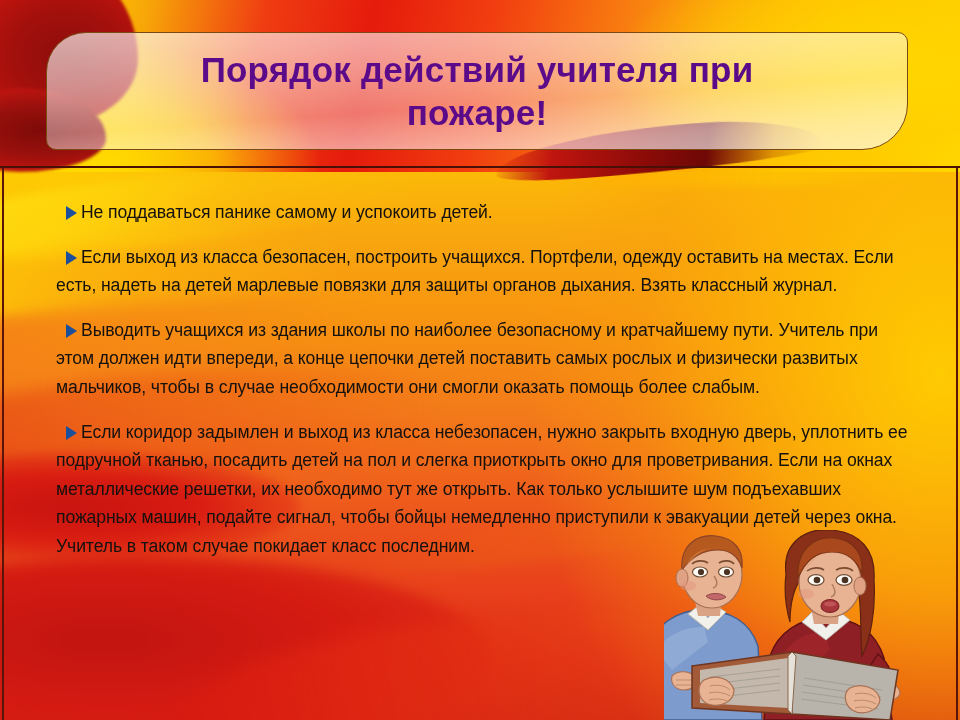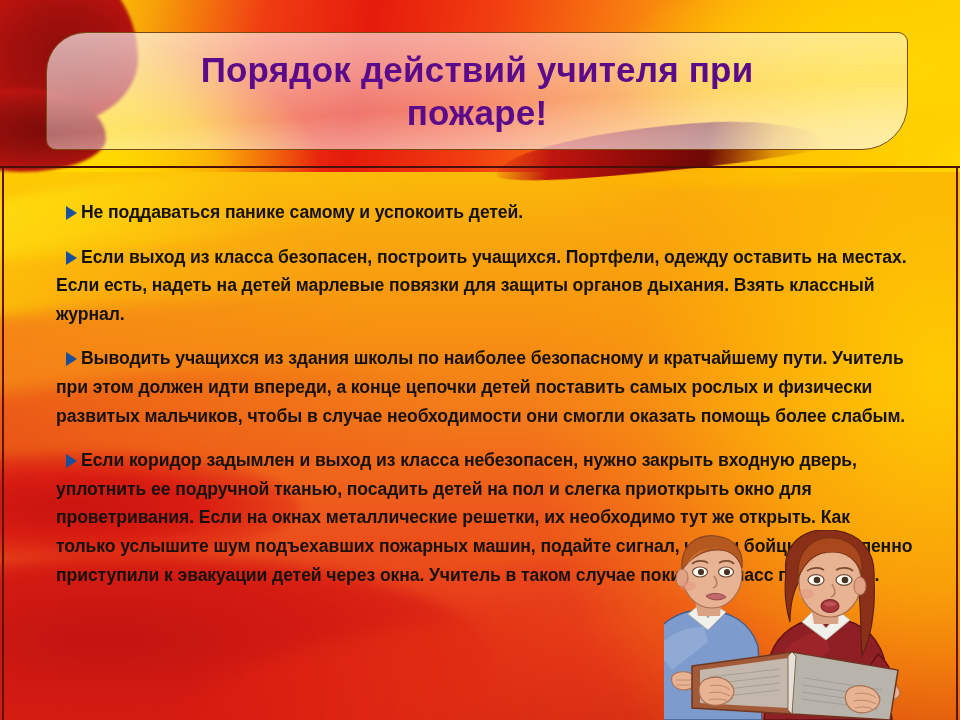--- a/index.html
+++ b/index.html
@@ -221,21 +221,21 @@
     box-sizing: border-box;
   }
 
   
   #body-text {
     position: absolute;
     left: 56px; top: 198px;
     width: 858px;
     color: #15110f;
     font-size: 17.6px;
-    font-weight: bold;
+    font-weight: normal;
     line-height: 28.6px;
     letter-spacing: -0.1px;
   }
   .para { margin: 0 0 0 0; text-indent: 0; }
   .para + .para { margin-top: 16px; }
   .bullet-arrow {
     display: inline-block;
     width: 0; height: 0;
     border-left: 11px solid #1b4f9c;
     border-top: 7px solid transparent;

